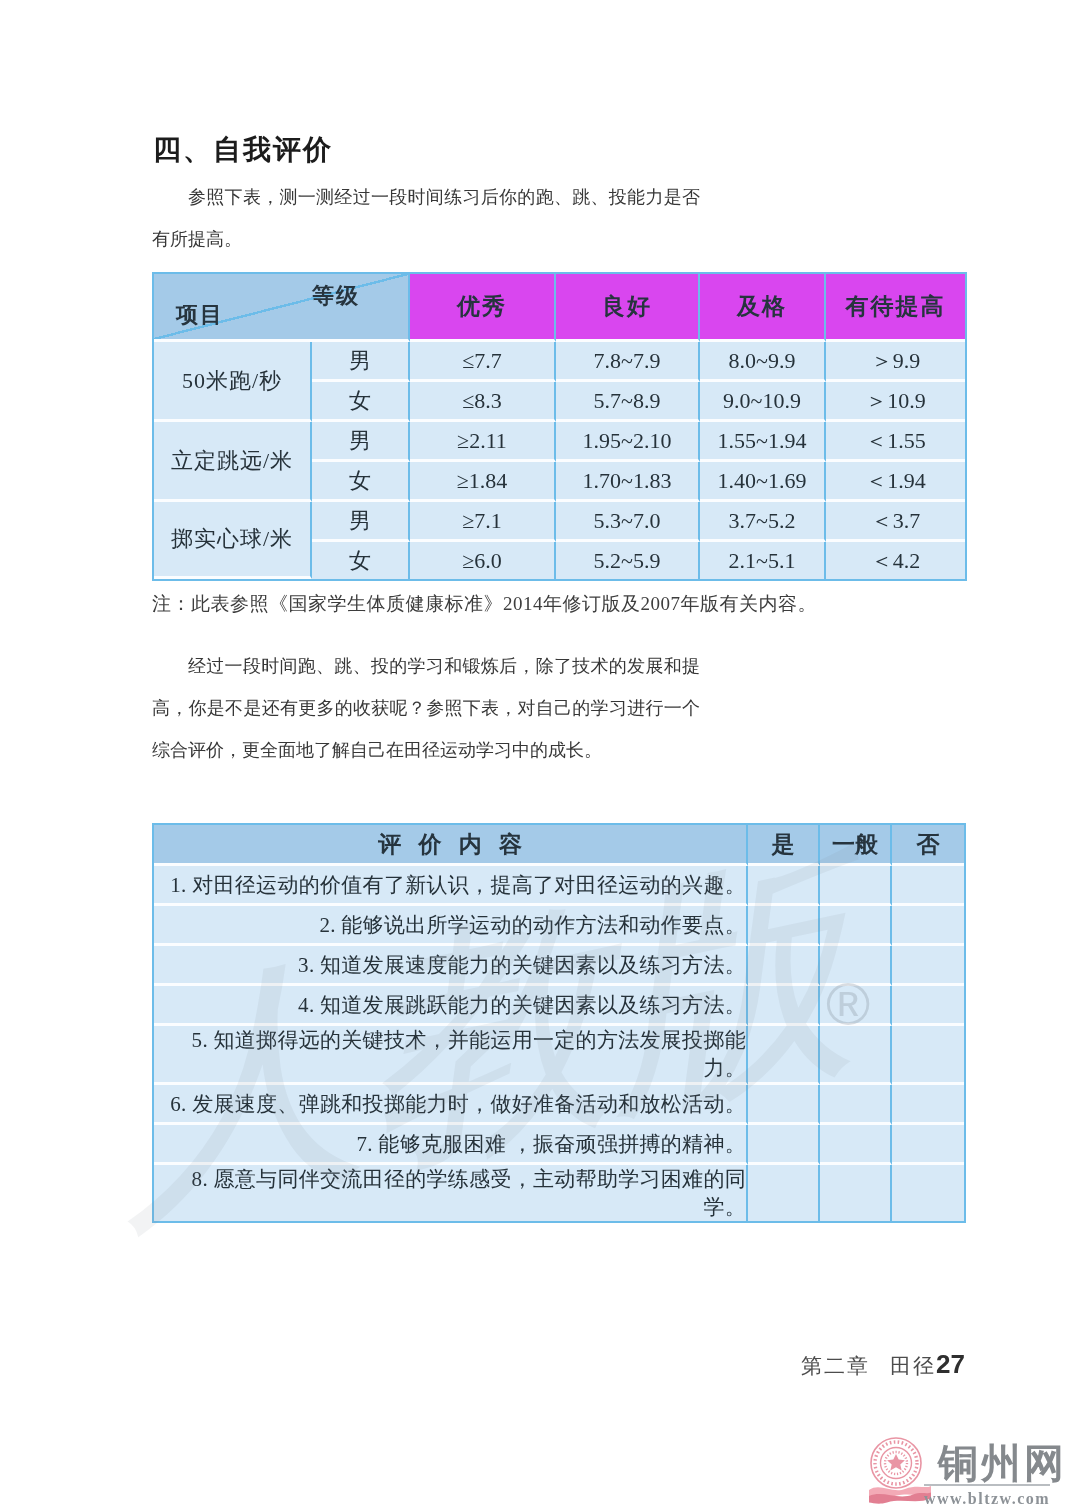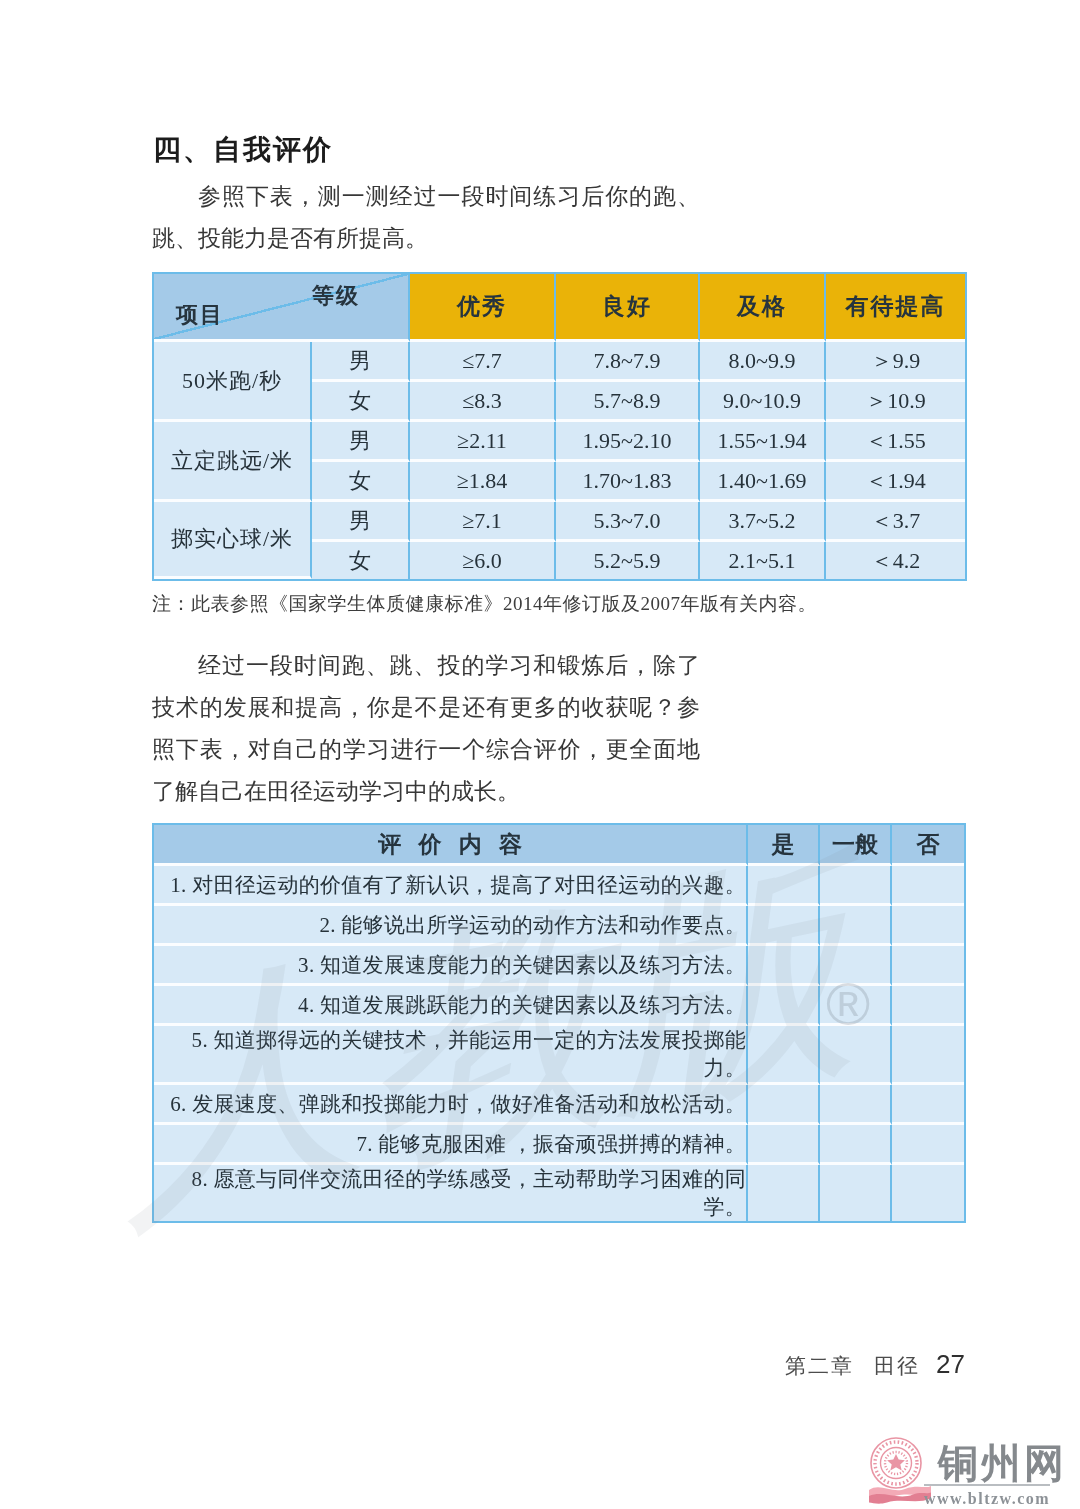--- a/index.html
+++ b/index.html
@@ -11,36 +11,36 @@
   }
 
   
   .section-title {
     position:absolute; left:153px; top:131px;
     font-family:"Liberation Sans", sans-serif; font-weight:700;
     font-size:28px; color:#1c1c1c; letter-spacing:2px;
   }
   .para {
     position:absolute; left:152px; width:548px;
-    font-size:23px; line-height:42px; color:#373737;
+    font-size:18px; line-height:42px; color:#373737;
     text-align:justify; text-indent:2em;
   }
   .para-1 { top:176px; }
   .para-2 { top:645px; }
 
   
   .tbl-wrap { position:absolute; left:152px; border:2px solid #6cbce9; background:#d7e9f7; }
   table { border-collapse:separate; border-spacing:0; table-layout:fixed; }
   th, td { box-sizing:border-box; overflow:hidden; }
 
   
   .t1-wrap { top:272px; }
   .t1 { width:811px; }
   .t1 th {
-    height:68px; background:#eab308;
+    height:68px; background:#d946ef;
     font-family:"Liberation Sans", sans-serif; font-weight:600;
     font-size:23px; color:#26343e; letter-spacing:2px;
     border-bottom:3px solid #fbfdff;
   }
   .t1 th, .t1 td { border-right:2px solid #6cbce9;margin-top:16px; }
   .t1 th:last-child, .t1 td.last { border-right:none; }
   .t1 td {
     height:40px; background:#d7e9f7; text-align:center;
     font-size:22px; color:#26323a; border-bottom:3px solid #fbfdff;
   }
@@ -101,22 +101,23 @@
     font-family:"Liberation Sans", sans-serif; pointer-events:none;
   }
 
   
   .footer {
     position:absolute; left:152px; top:1349px; width:813px;
     text-align:right; color:#4c4c4c; font-size:21px; letter-spacing:2px;
   }
   .footer .chapter { margin-right:20px; }
   .footer .pageno {
-    margin-left:16px; font-size:26px; color:#2f2f2f; letter-spacing:0;
+    margin-left:0; font-size:26px; color:#2f2f2f; letter-spacing:0;
     font-family:"Liberation Sans", sans-serif;
+    font-weight:bold;
   }
 
   
   .logo { position:absolute; left:868px; top:1434px; width:200px; height:72px; z-index:4; }
   .logo-medallion { position:absolute; left:0; top:2px; }
   .logo-name {
     position:absolute; left:70px; top:2px;
     font-weight:700; font-size:40px; color:#85898d; letter-spacing:3px;
   }
   .logo-url {

